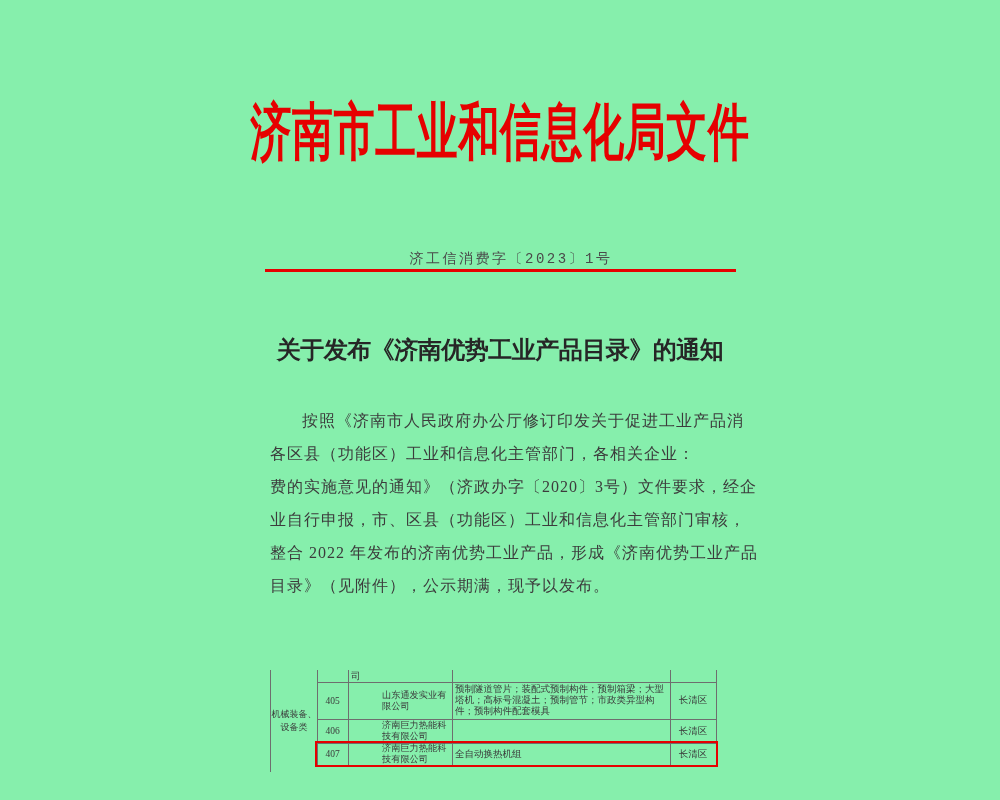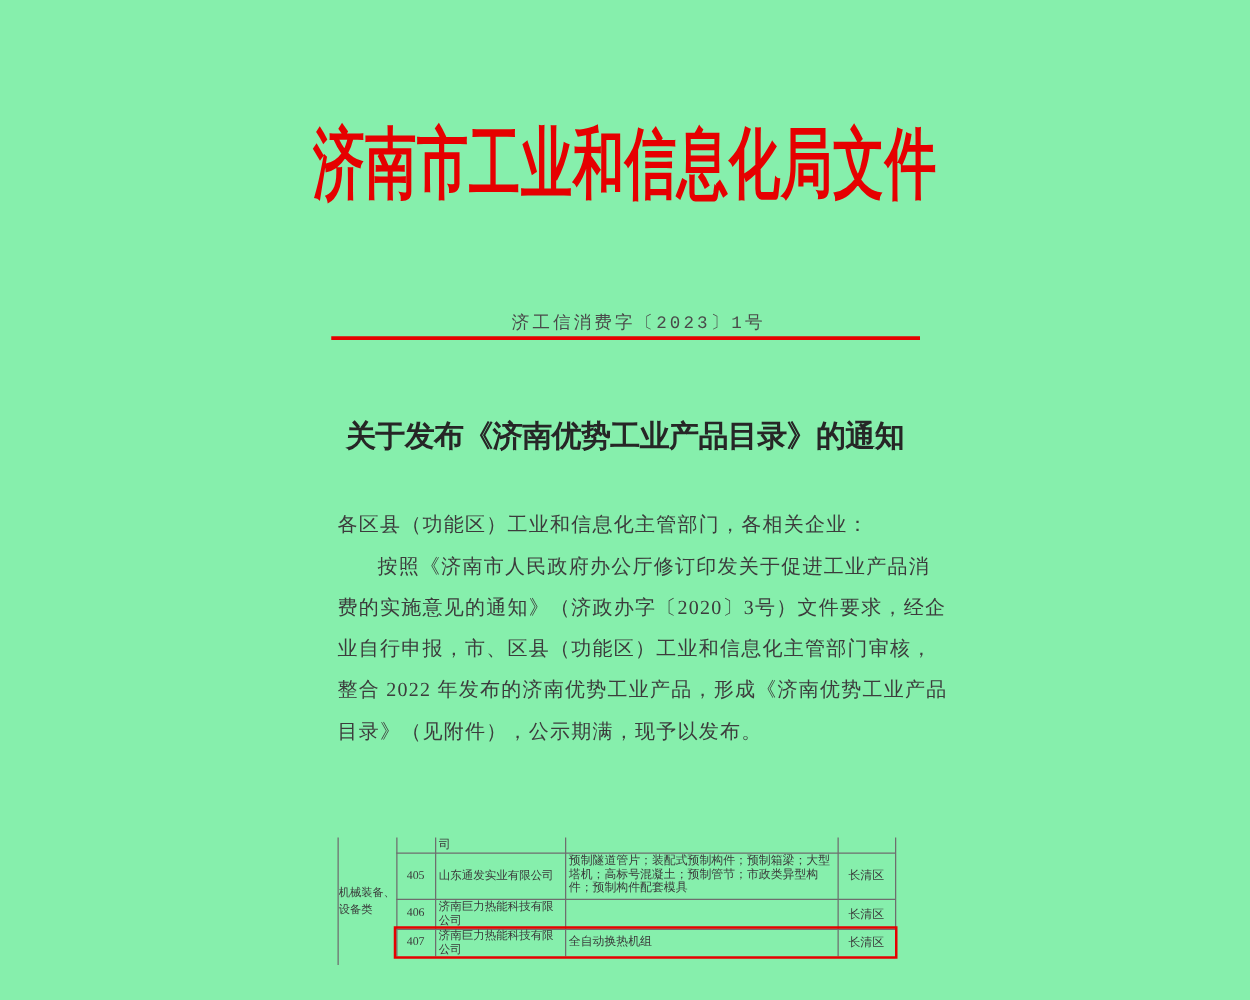--- a/index.html
+++ b/index.html
@@ -94,24 +94,24 @@
     font-size: 9.5px;
     color: #3a3a3a;
     letter-spacing: 0;
   }
   .vline { position: absolute; top: 0; width: 1px; background: #6e6e6e; }
   .hline { position: absolute; left: 47px; width: 399px; height: 1px; background: #6e6e6e; }
   .cell { position: absolute; display: flex; align-items: center; }
   .cell.center { justify-content: center; text-align: center; }
   .cat-cell {
     position: absolute; left: 1px; top: 0; width: 46px; height: 102px;
-    display: flex; flex-direction: column; justify-content: center;
+    display: flex; flex-direction: column; align-items: center; justify-content: center;
     font-size: 9px; line-height: 13px; white-space: nowrap;
   }
-  .company-text { line-height: 11px; font-size: 9.2px; width: 101px; }
+  .company-text { line-height: 11px; font-size: 9.2px; width: 101px; margin-left: 31px; }
   .products-text { line-height: 11px; }
   .partial-cell {
     position: absolute; left: 81px; top: 0; width: 100px; height: 12px;
     overflow: hidden; display: flex; align-items: flex-start; line-height: 12px;
   }
   .highlight-box {
     position: absolute; left: 45px; top: 71px; width: 403px; height: 26px;
     border: 2px solid #e60000; background: transparent; z-index: 3;
   }
 </style>
@@ -122,22 +122,22 @@
 
   <div class="agency-title">济南市工业和信息化局文件</div>
 
   <div class="doc-number">济工信消费字〔2023〕1号</div>
 
   <div class="red-line"></div>
 
   <div class="notice-title">关于发布《济南优势工业产品目录》的通知</div>
 
   <div class="body-text">
+    <div class="line indent">按照《济南市人民政府办公厅修订印发关于促进工业产品消</div>
     <div class="line">各区县（功能区）工业和信息化主管部门，各相关企业：</div>
-    <div class="line indent">按照《济南市人民政府办公厅修订印发关于促进工业产品消</div>
     <div class="line">费的实施意见的通知》（济政办字〔2020〕3号）文件要求，经企</div>
     <div class="line">业自行申报，市、区县（功能区）工业和信息化主管部门审核，</div>
     <div class="line">整合 2022 年发布的济南优势工业产品，形成《济南优势工业产品</div>
     <div class="line">目录》（见附件），公示期满，现予以发布。</div>
   </div>
 
 
   <div class="catalog-table">
 
     <div class="vline" style="left:0; height:102px;"></div>

